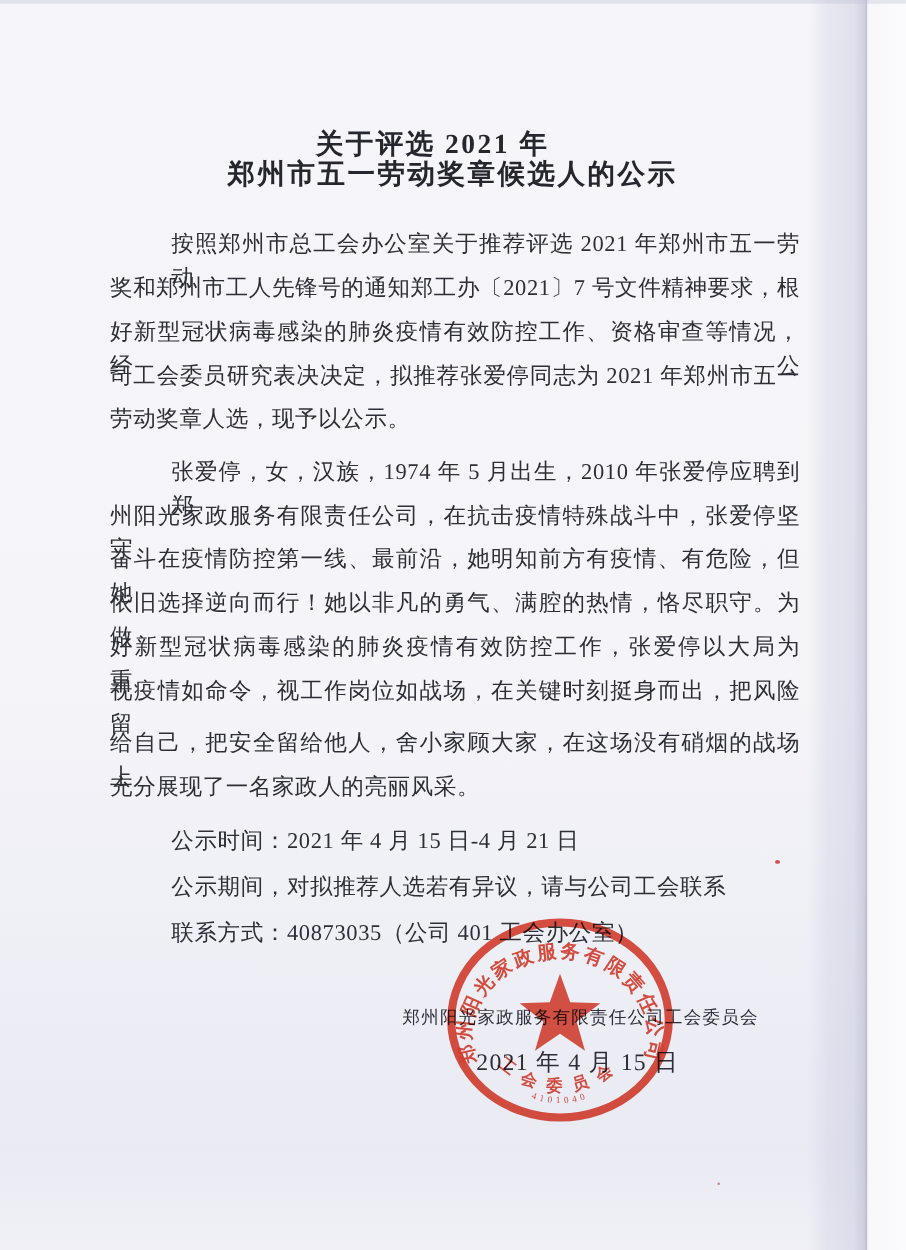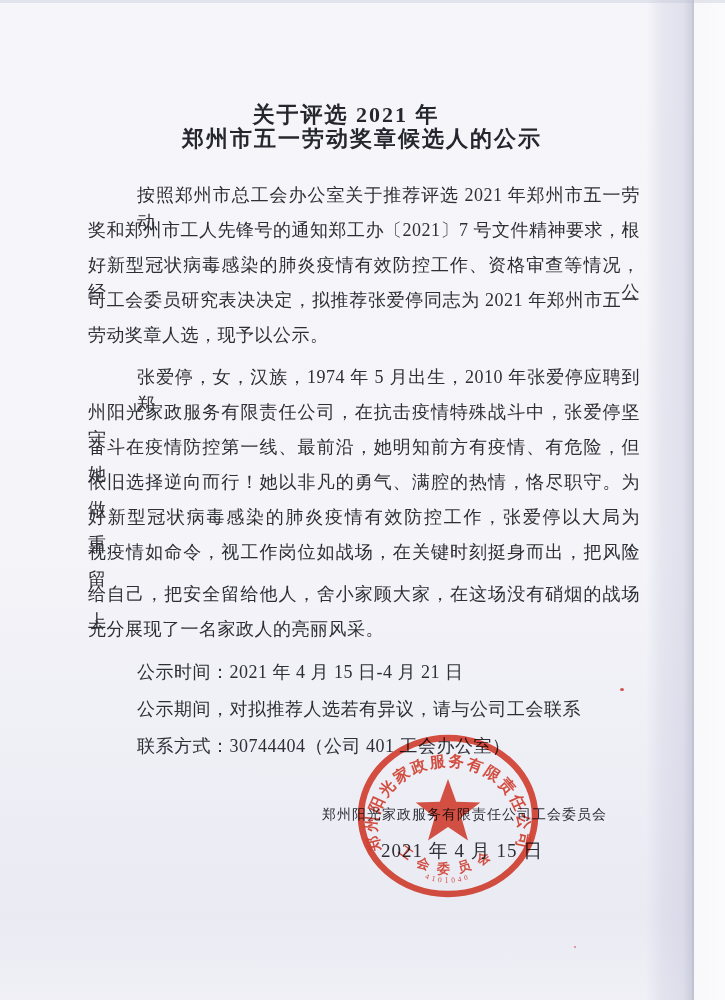--- a/index.html
+++ b/index.html
@@ -89,21 +89,21 @@
   <div class="bline ind jst" style="top:364px">张爱停，女，汉族，1974 年 5 月出生，2010 年张爱停应聘到郑</div>
   <div class="bline jst" style="top:399px">州阳光家政服务有限责任公司，在抗击疫情特殊战斗中，张爱停坚守</div>
   <div class="bline jst" style="top:434px">奋斗在疫情防控第一线、最前沿，她明知前方有疫情、有危险，但她</div>
   <div class="bline jst" style="top:469px">依旧选择逆向而行！她以非凡的勇气、满腔的热情，恪尽职守。为做</div>
   <div class="bline jst" style="top:504px">好新型冠状病毒感染的肺炎疫情有效防控工作，张爱停以大局为重，</div>
   <div class="bline jst" style="top:539px">视疫情如命令，视工作岗位如战场，在关键时刻挺身而出，把风险留</div>
   <div class="bline jst" style="top:581px">给自己，把安全留给他人，舍小家顾大家，在这场没有硝烟的战场上</div>
   <div class="bline" style="top:616px">充分展现了一名家政人的亮丽风采。</div>
   <div class="bline ind" style="top:659px">公示时间：2021 年 4 月 15 日-4 月 21 日</div>
   <div class="bline ind" style="top:696px">公示期间，对拟推荐人选若有异议，请与公司工会联系</div>
-  <div class="bline ind" style="top:733px">联系方式：30744404（公司 401 工会办公室）</div>
+  <div class="bline ind" style="top:733px">联系方式：40873035（公司 401 工会办公室）</div>
 
   <div class="signature">郑州阳光家政服务有限责任公司工会委员会</div>
   <div class="dateline">2021 年 4 月 15 日</div>
 
   <div class="seal">
     <svg viewBox="0 0 188 170" xmlns="http://www.w3.org/2000/svg">
       <ellipse cx="94" cy="85" rx="87" ry="78" fill="none" stroke="#dc2f1b" stroke-width="6.5" opacity="0.92"></ellipse>
       <polygon fill="#dc2f1b" opacity="0.9" points="94,48 102.2,70.7 126.3,71.5 107.3,86.3 114,109.5 94,96 74,109.5 80.7,86.3 61.7,71.5 85.8,70.7"></polygon>
       <path id="sealTopArc" d="M 25,113 A 71,63 0 1 1 163,113" fill="none"></path>
       <path id="sealBannerArc" d="M 36,108 A 63,55 0 0 0 152,108" fill="none"></path>

